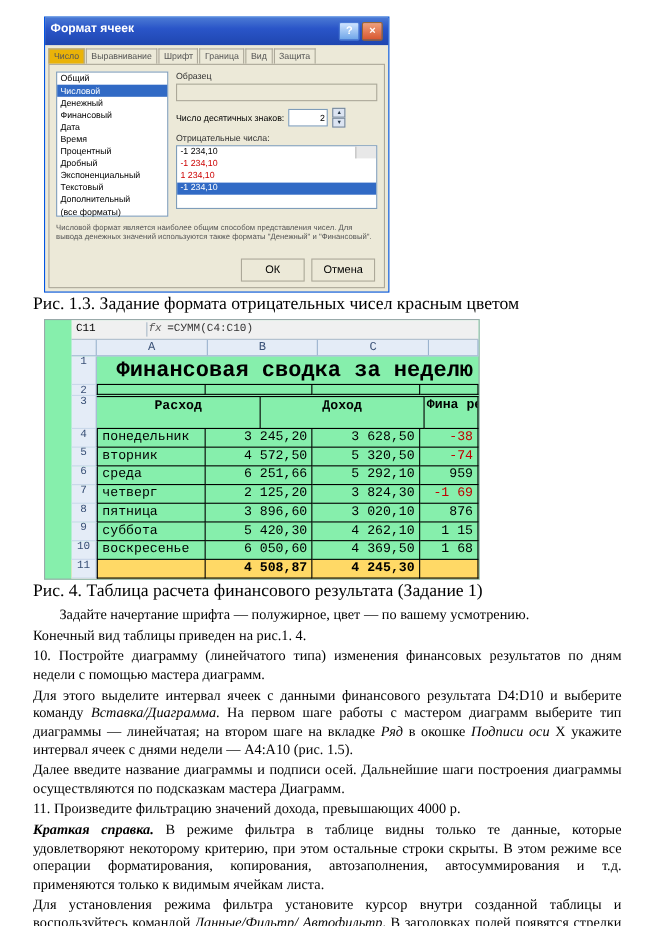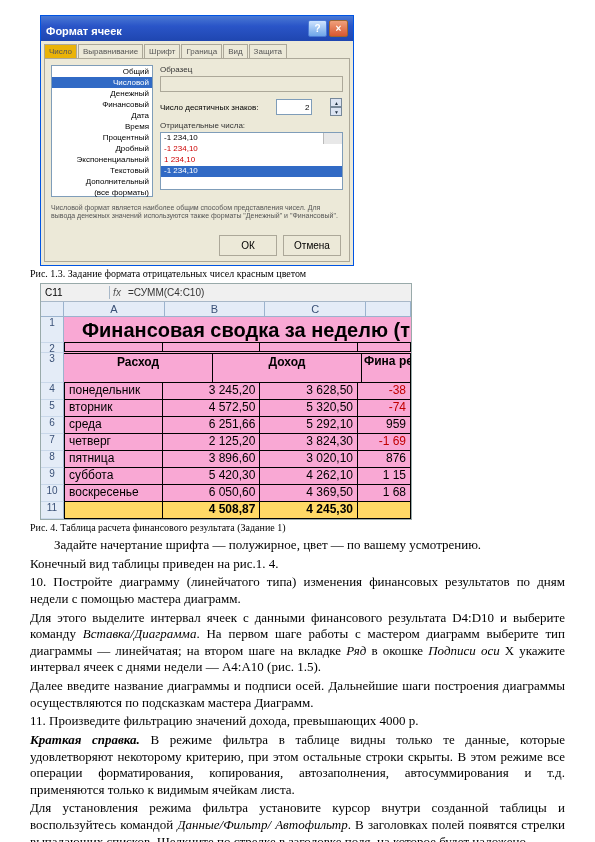--- a/index.html
+++ b/index.html
@@ -21,21 +21,21 @@
     margin-left: 10px;
     margin-bottom: 2px;
   }
   .titlebar {
     background: linear-gradient(#4a79d4,#2a55c8 40%,#1f46b0);
     color: #fff;
     font-weight: bold;
     padding: 4px 5px;
     display: flex;
     justify-content: space-between;
-    align-items: flex-end;
+    align-items: flex-start;
     font-size: 11px;
   }
   .titlebtns { display:flex; gap:2px; }
   .tbtn {
     width: 17px; height: 15px;
     background: linear-gradient(#f0a07b,#d85730);
     border: 1px solid #963;
     color:#fff;
     display:flex;align-items:center;justify-content:center;
     font-size:10px;font-weight:bold;
@@ -60,26 +60,26 @@
     min-height:155px;
     position:relative;
   }
   .catpane {
     position:absolute; left:6px; top:6px;
     width:100px;
     border:1px solid #7f9db9;
     background:#fff;
     font-size:8px;
   }
-  .catpane div { padding:1px 3px; white-space:nowrap; overflow:hidden;text-align:right;}
+  .catpane div { padding:1px 3px; white-space:nowrap; overflow:hidden;}
   .catpane .sel { background:#316ac5; color:#fff; }
   .rightpane { position:absolute; left:115px; top:6px; right:6px; font-size:8px; }
   .rightpane .lbl { color:#333; margin-bottom:2px; }
   .sample { border:1px solid #aca899; background:#ece9d8; height:14px; margin-bottom:6px;}
-  .decrow { display:flex; align-items:center; gap:18px; margin-bottom:5px;}
+  .decrow { display:flex; align-items:center; gap:4px; margin-bottom:5px;}
   .spin { width:30px; height:14px; background:#fff; border:1px solid #7f9db9;
           display:flex;align-items:center;justify-content:flex-end;padding:0 2px;}
   .spinbtns { display:flex; flex-direction:column;}
   .spb {width:10px;height:7px;background:#dce4f2;border:1px solid #789;font-size:5px;
         display:flex;align-items:center;justify-content:center;color:#234;}
   .neglist {
     border:1px solid #7f9db9; background:#fff; height:56px;
     overflow:hidden;
     font-family: Tahoma, Arial, sans-serif;
     position:relative;
@@ -87,32 +87,33 @@
   .neglist div { padding:0 3px; height:11px; font-size:8px;}
   .neglist .sel { background:#316ac5; color:#fff !important; }
   .neglist .scrollbar{position:absolute;right:0;top:0;bottom:0;width:12px;background:#e8e8e8;
                        border-left:1px solid #bbb;}
   .descr { position:absolute; left:6px; right:6px; bottom:28px; top:170px;
            font-size:7px; color:#555; line-height:1.1;}
   .btnrow { position:absolute; right:8px; bottom:5px; display:flex; gap:6px;}
   .dlgbtn { width:56px; height:19px; background:#ece9d8; border:1px solid #aca899;
             font-size:10px; display:flex; align-items:center; justify-content:center;}
   
-  .cap { font-size:10px; margin:2px 0 4px 0;}
+  .cap { font-size:16px; margin:2px 0 4px 0;}
   .para { text-align:justify; margin:0 0 2px 0; line-height:1.28;}
   .para .it { font-style:italic; }
   .bolditalic { font-weight:bold; font-style:italic;margin-top:36px;}
   
   .ss {
     width:370px;
     border:1px solid #9aa;
-    font-family: Liberation Sans, sans-serif;
+    font-family: Liberation Mono, monospace;
     font-size:12px;
     margin:2px 0 2px 10px;
-    background:#f9a8d4;
+    background:#86efac;
+    padding-left:24px;
   }
   .fbar { display:flex; align-items:center; border-bottom:1px solid #a8b8c8;
           height:17px; background:#f0f0f0; font-size:10px;}
   .namebox{width:60px;border-right:1px solid #a8b8c8;padding:1px 4px;}
   .fx{width:14px;text-align:center;font-style:italic;color:#555;}
   .formula{flex:1;padding:1px 4px;color:#333;}
   .colhdr { display:flex; background:#e4ecf7; border-bottom:1px solid #9bb3ce;}
   .rh {width:22px;border-right:1px solid #9bb3ce;}
   .ch {flex:1;border-right:1px solid #9bb3ce;text-align:center;font-size:11px;
        padding:1px 0;color:#3a5177;}

